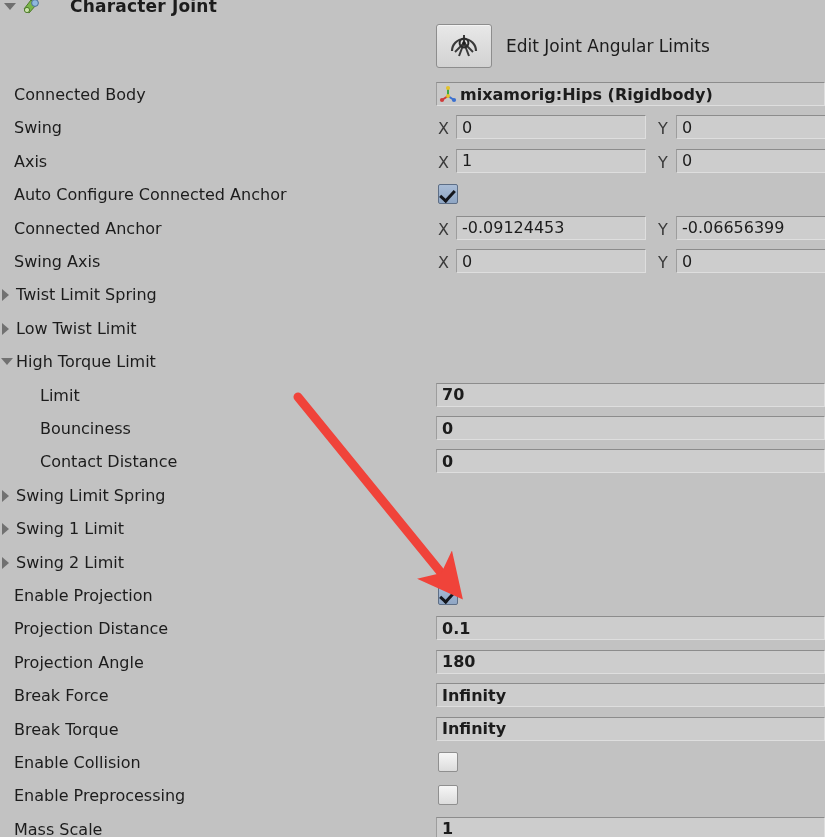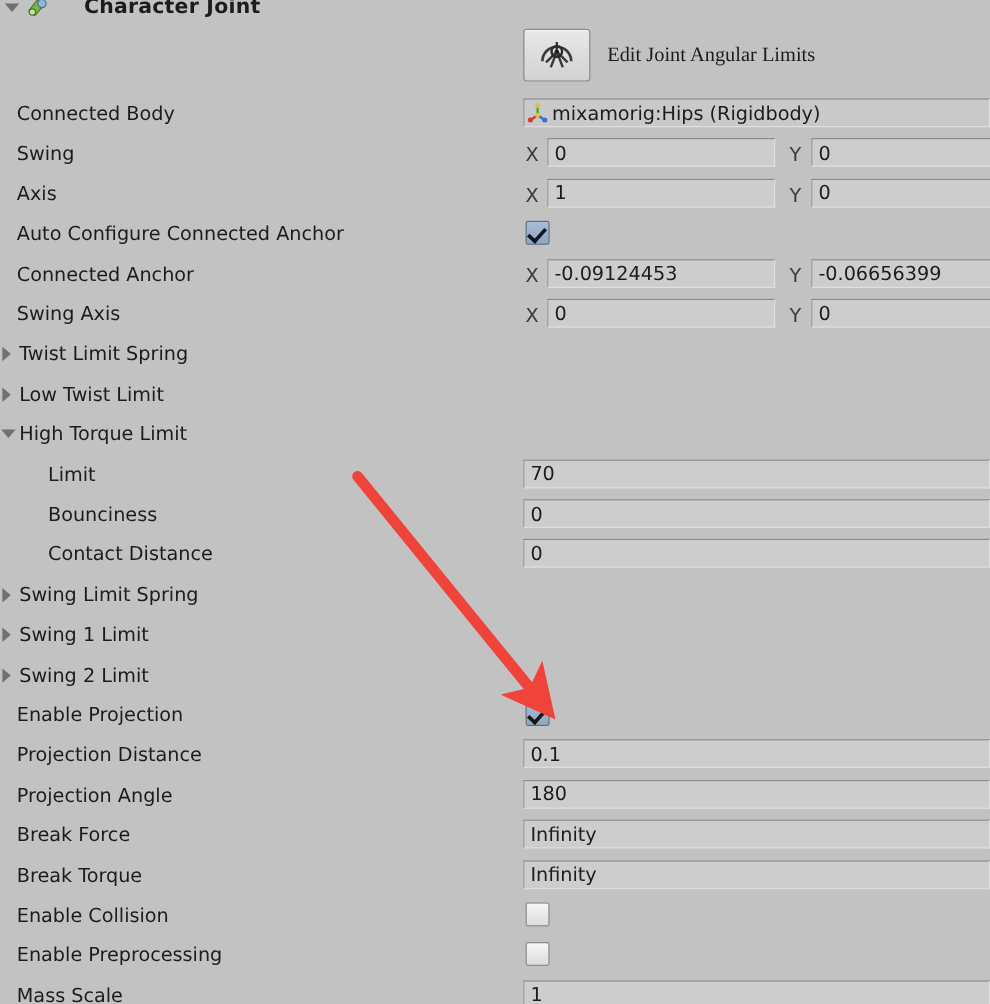--- a/index.html
+++ b/index.html
@@ -69,21 +69,20 @@
     background: linear-gradient(#e8e8e8, #d2d2d2);
     box-shadow: inset 0 1px 0 #f4f4f4;
     display: flex;
     align-items: center;
     justify-content: center;
     cursor: pointer;
   }
   .edit-label {
     margin-left: 14px;
     font-size: 17px;
-    font-family: Liberation Serif, serif;
   }
 
   
   .row {
     position: absolute;
     left: 0;
     width: 825px;
     height: 33px;
     display: flex;
     align-items: center;
@@ -131,21 +130,21 @@
     font-size: 16px;
     color: #1c1c1c;
     cursor: text;
     overflow: hidden;
     white-space: nowrap;
   }
   .field.obj {
     background: #c9c9c9;
     padding-left: 2px;
   }
-  .field.wide { left: 436px; width: 389px; }
+  .field.wide { left: 436px; width: 389px; font-weight: bold; }
 
   .axis-lbl {
     position: absolute;
     font-size: 16px;
     color: #3a3a3a;
   }
 
   
   .vx-lbl { left: 438px; }
   .vx     { left: 456px; width: 190px; }

